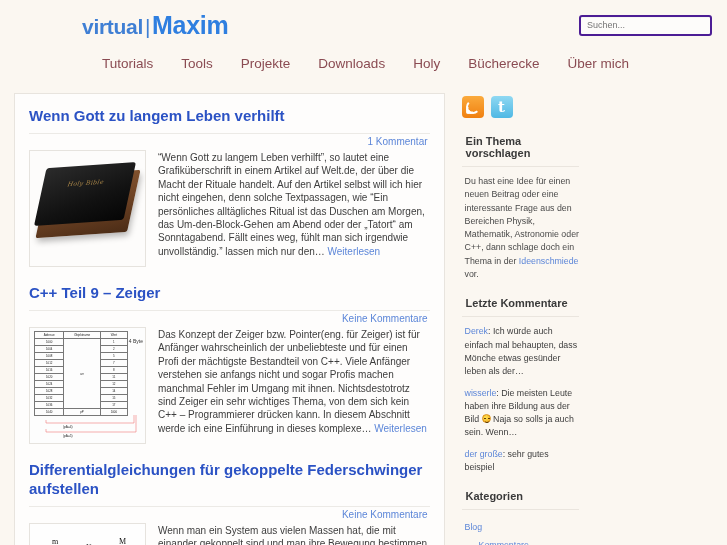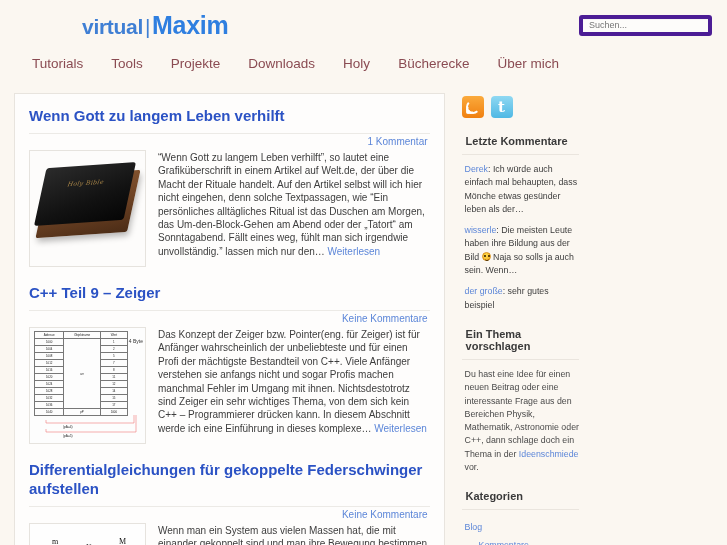--- a/index.html
+++ b/index.html
@@ -44,40 +44,41 @@
     color: #2f7fe0;
     font-weight: bold;
     font-size: 25px;
   }
   #search-wrap {
     position: absolute;
     right: 15px; top: 14px;
   }
   #search-input {
     width: 133px; height: 21px;
-    border: 4px solid #4c1d95;
+    border: 2px solid #4c1d95;
     border-radius: 3px;
     background: #fdfcfa;
     font-family: "Liberation Sans", sans-serif;
     font-size: 9px;
     color: #888;
     padding: 0 6px;
     outline: none;
     box-shadow: inset 0 1px 1px rgba(0,0,0,0.03);
   }
 
   
   #nav {
     position: absolute;
     left: 0; top: 56px;
     width: 727px;
     height: 30px;
     padding-left: 32px;
     display: flex;
     align-items: flex-start;
+    justify-content: center;
   }
   #nav .nav-item {
     color: #8a4b52;
     font-size: 13.5px;
     margin-right: 28px;
     text-decoration: none;
     white-space: nowrap;
     cursor: pointer;
   }
 
@@ -485,41 +486,41 @@
       <div class="social-row">
         <div class="social-icon rss-icon">
           <span class="dot"></span>
             <span class="arc1"></span>
             <span class="arc2"></span>
         </div>
         <div class="social-icon tw-icon">t</div>
       </div>
 
       <div class="widget">
-        <div class="widget-title">Letzte Kommentare</div>
-        <div class="widget-rule"></div>
-
-        <div class="cmt">
-          <span class="author">Derek</span><span>: Ich würde auch einfach mal behaupten, dass Mönche etwas gesünder leben als der…</span>
-        </div>
-
-        <div class="cmt">
-          <span class="author">wisserle</span><span>: Die meisten Leute haben ihre Bildung aus der Bild </span><span class="emoji"></span><span> Naja so solls ja auch sein. Wenn…</span>
-        </div>
-
-        <div class="cmt">
-          <span class="author">der große</span><span>: sehr gutes beispiel</span>
-        </div>
-      </div>
-
-      <div class="widget">
         <div class="widget-title">Ein Thema vorschlagen</div>
         <div class="widget-rule"></div>
         <div class="widget-text">
           <span>Du hast eine Idee für einen neuen Beitrag oder eine interessante Frage aus den Bereichen Physik, Mathematik, Astronomie oder C++, dann schlage doch ein Thema in der </span><span class="lnk">Ideenschmiede</span><span> vor.</span>
+        </div>
+      </div>
+
+      <div class="widget">
+        <div class="widget-title">Letzte Kommentare</div>
+        <div class="widget-rule"></div>
+
+        <div class="cmt">
+          <span class="author">Derek</span><span>: Ich würde auch einfach mal behaupten, dass Mönche etwas gesünder leben als der…</span>
+        </div>
+
+        <div class="cmt">
+          <span class="author">wisserle</span><span>: Die meisten Leute haben ihre Bildung aus der Bild </span><span class="emoji"></span><span> Naja so solls ja auch sein. Wenn…</span>
+        </div>
+
+        <div class="cmt">
+          <span class="author">der große</span><span>: sehr gutes beispiel</span>
         </div>
       </div>
 
       <div class="widget">
         <div class="widget-title">Kategorien</div>
         <div class="widget-rule"></div>
         <ul class="cat-list">
           <li>Blog</li>
           <li class="sub">Kommentare</li>
           <li class="sub">Bücher</li>

